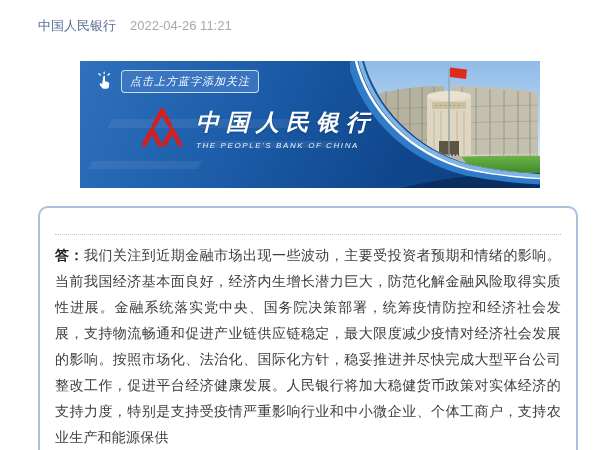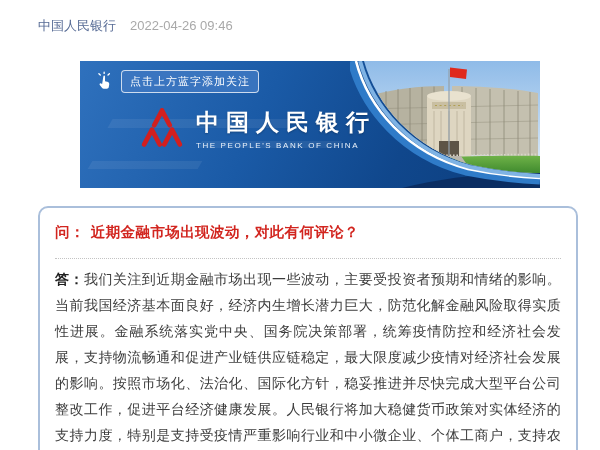--- a/index.html
+++ b/index.html
@@ -20,20 +20,21 @@
   .meta { margin-top: 9px; font-size: 13px; }
   .source { color: #576b95; text-decoration: none; margin-right: 14px; cursor: pointer; }
   .time { color: #a9a9a9; }
 
   
   .banner {
     position: relative; margin: 26px 18px 0 42px;
     width: 460px; height: 127px;
     background: linear-gradient(115deg, #2f71bd 0%, #1a5aa6 40%, #10478c 70%, #0c3d7c 100%);
     overflow: hidden;
+    font-style: italic;
   }
   .streak {
     position: absolute; background: rgba(255,255,255,0.07);
     transform: skewX(-30deg);
   }
   .streak.s1 { left: 30px; top: 58px; width: 180px; height: 9px; }
   .streak.s2 { left: 120px; top: 80px; width: 140px; height: 7px; }
   .streak.s3 { left: 10px; top: 100px; width: 110px; height: 8px; }
   .photo { position: absolute; right: 0; top: 0; }
 
@@ -88,21 +89,21 @@
   }
   .a-prefix { color: #1f1f1f; font-weight: bold; }
 </style>
 </head>
 <body>
 
 <main class="article">
 
 
   <div class="meta">
-    <a class="source" href="#">中国人民银行</a><span class="time">2022-04-26 09:46</span>
+    <a class="source" href="#">中国人民银行</a><span class="time">2022-04-26 11:21</span>
   </div>
 
   <figure class="banner">
     <div class="streak s1"></div>
     <div class="streak s2"></div>
     <div class="streak s3"></div>
 
     <svg class="photo" viewBox="0 0 190 127" width="190" height="127" aria-hidden="true">
       <defs>
         <linearGradient id="sky" x1="0" y1="0" x2="0" y2="1">
@@ -194,18 +195,17 @@
         </g>
       </svg>
       <div class="logo-text">
         <div class="logo-cn">中国人民银行</div>
         <div class="logo-en">THE PEOPLE'S BANK OF CHINA</div>
       </div>
     </div>
   </figure>
 
   <section class="qa-box">
-    <p class="question"><strong class="q-prefix">问：</strong><span>近期金融市场出现波动，对此有何评论？</span></p>
     <div class="dotted"></div>
     <p class="answer"><strong class="a-prefix">答：</strong><span>我们关注到近期金融市场出现一些波动，主要受投资者预期和情绪的影响。当前我国经济基本面良好，经济内生增长潜力巨大，防范化解金融风险取得实质性进展。金融系统落实党中央、国务院决策部署，统筹疫情防控和经济社会发展，支持物流畅通和促进产业链供应链稳定，最大限度减少疫情对经济社会发展的影响。按照市场化、法治化、国际化方针，稳妥推进并尽快完成大型平台公司整改工作，促进平台经济健康发展。人民银行将加大稳健货币政策对实体经济的支持力度，特别是支持受疫情严重影响行业和中小微企业、个体工商户，支持农业生产和能源保供</span></p>
   </section>
 
 </main>
 
 </body></html>

